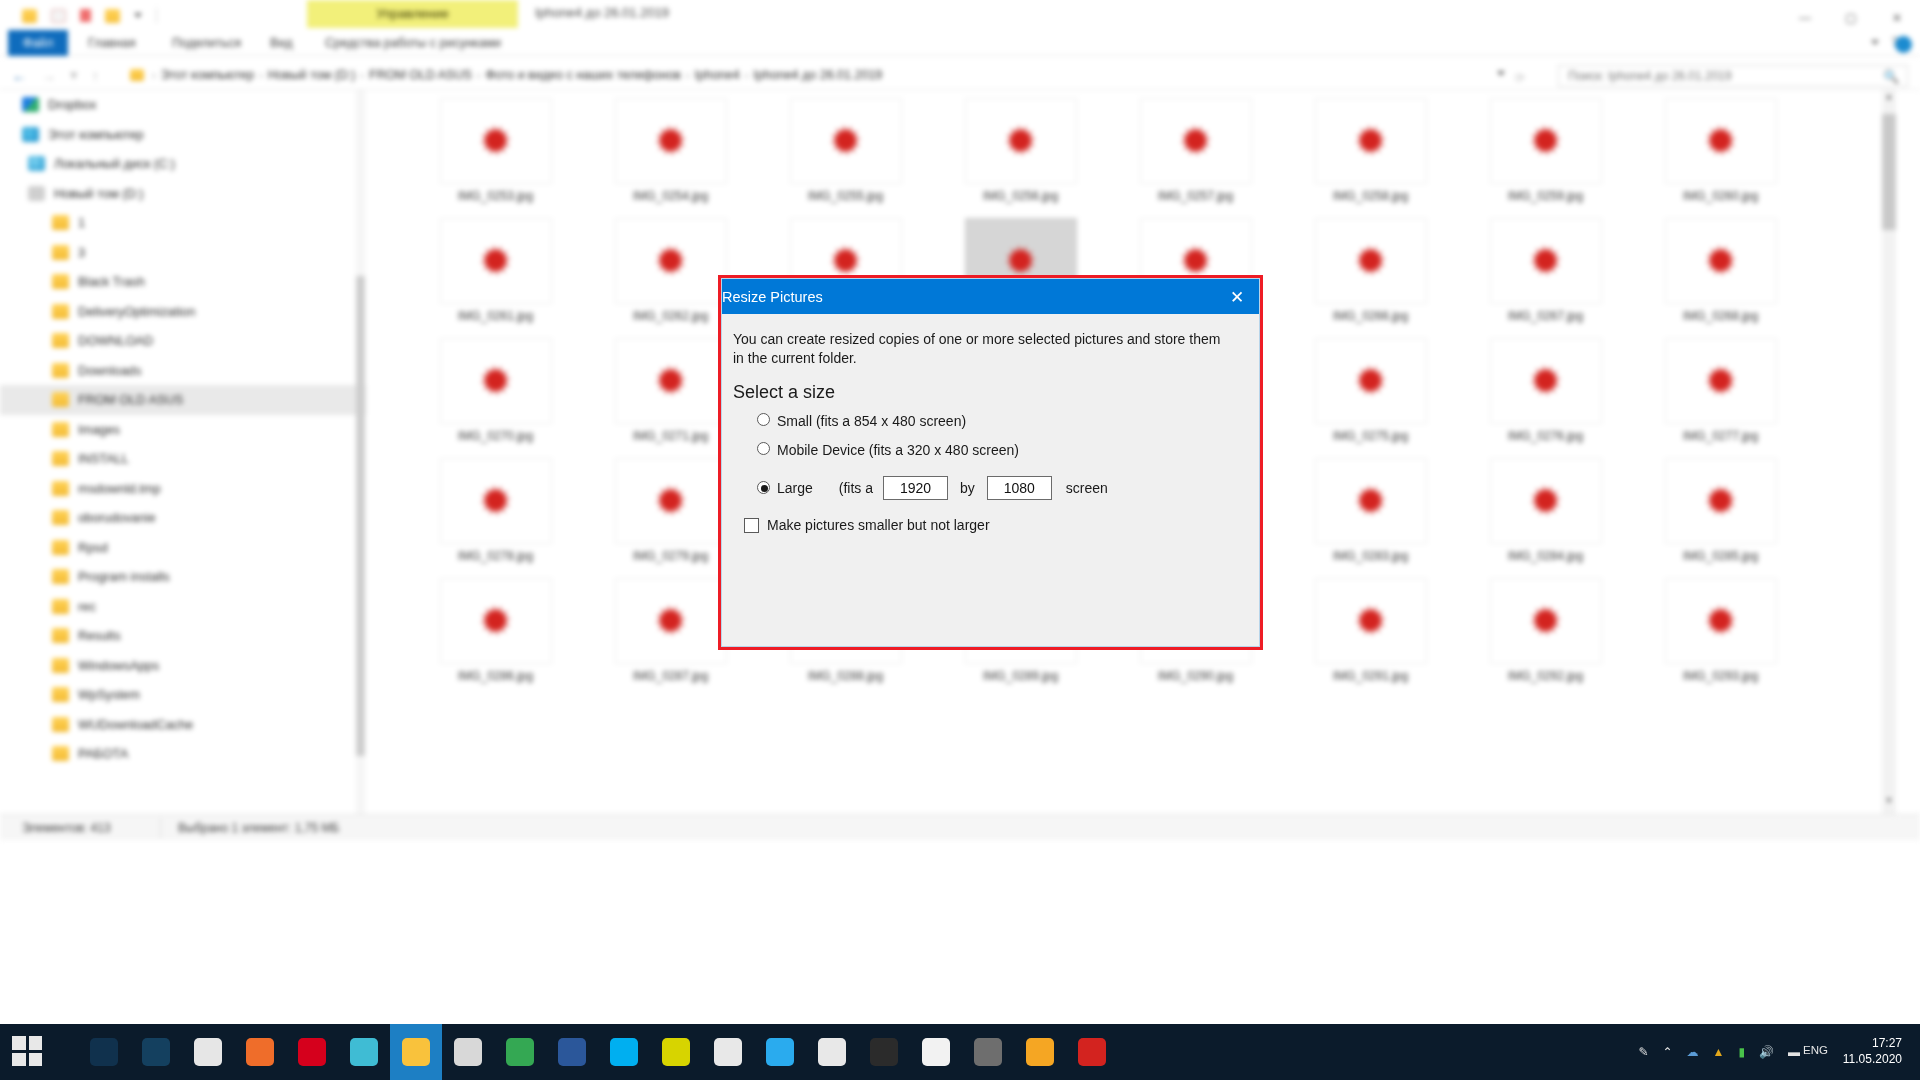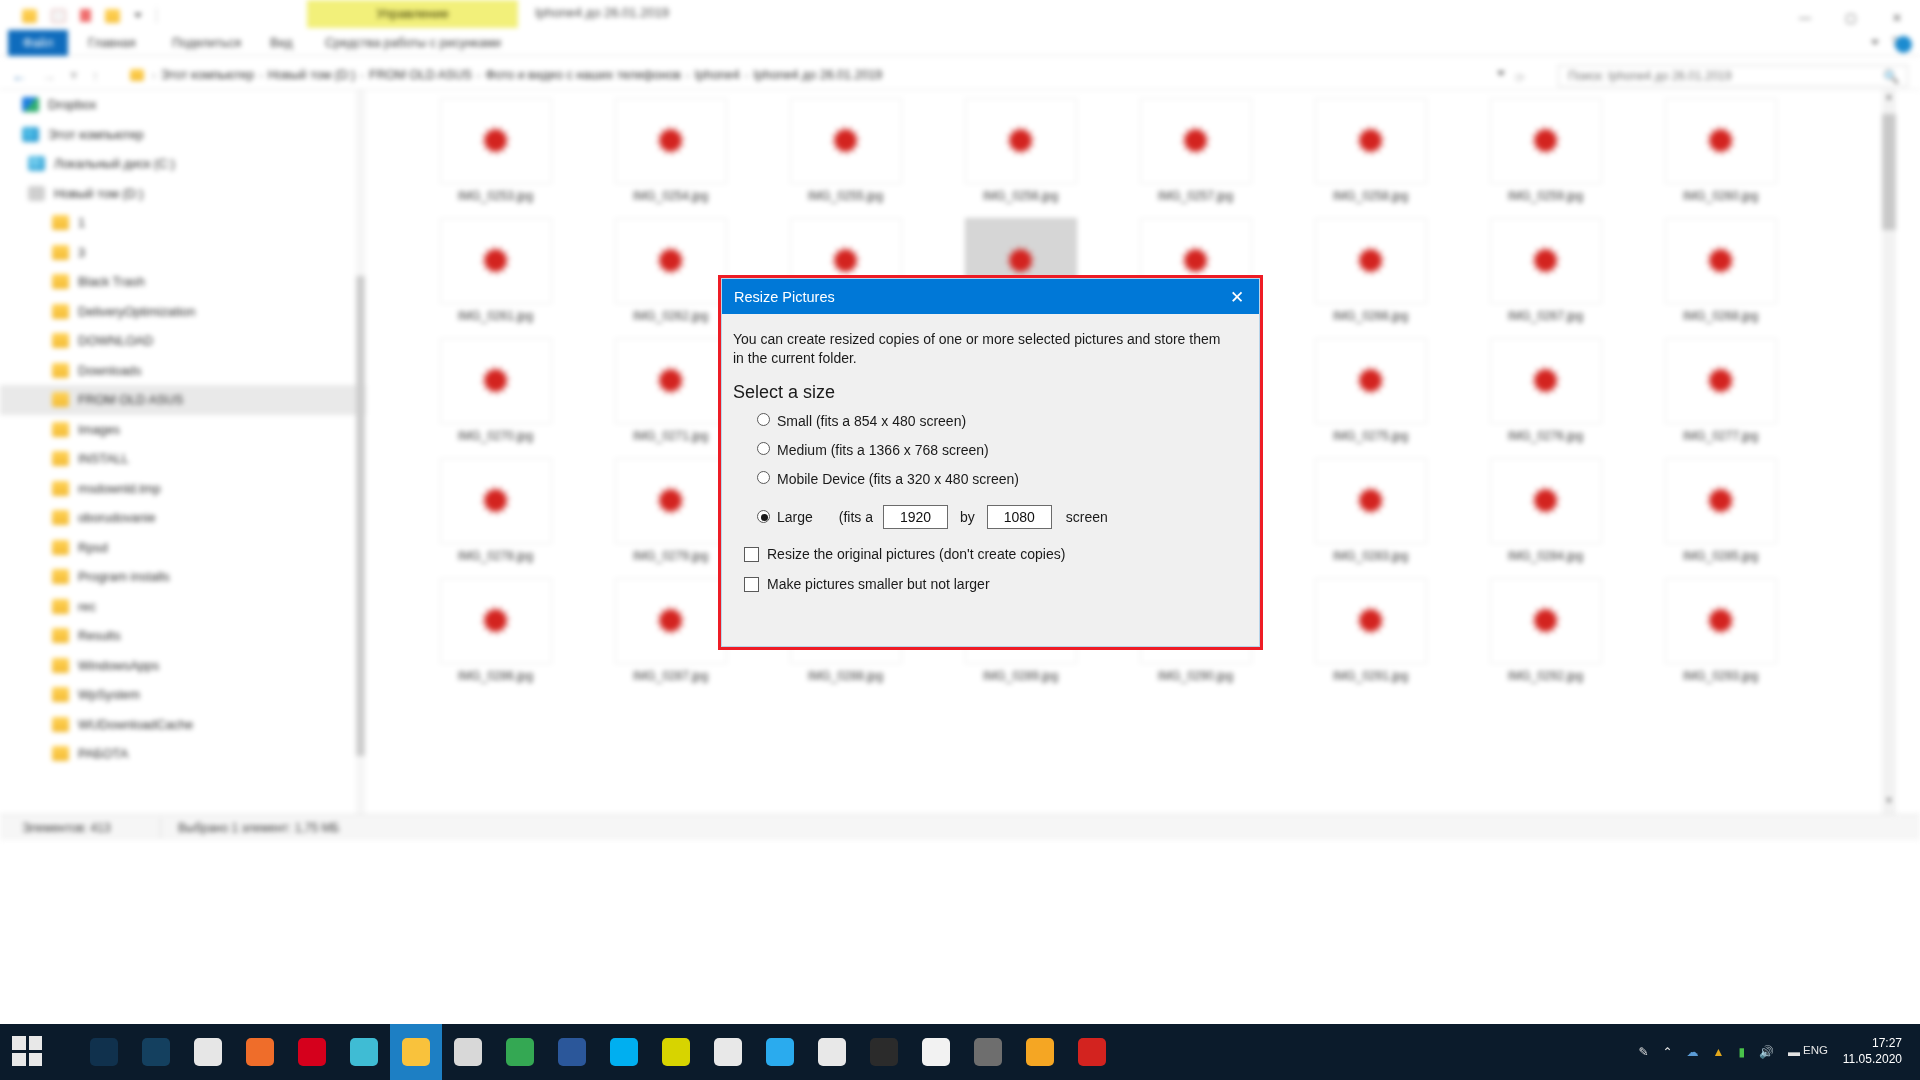--- a/index.html
+++ b/index.html
@@ -147,21 +147,21 @@
 
   
   #dialog {
     position:absolute; left:722px; top:279px; width:537px; height:367px;
     background:#f0f0f0; font-family:"Liberation Sans", sans-serif;
     box-shadow:0 0 0 1px #b8d5ea;
   }
   .dlg-title {
     height:35px; background:#0078d7; color:#ffffff;
     display:flex; align-items:center; justify-content:space-between;
-    padding-left:12px;
+    padding-left:0;
   }
   .dlg-title span.t { font-size:14.5px; }
   .dlg-close {
     width:44px; height:35px; display:flex; align-items:center; justify-content:center;
     color:#fff; font-size:17px; font-family:"DejaVu Sans", sans-serif;
   }
   .dlg-body { padding:16px 28px 0 11px; color:#1a1a1a; }
   .dlg-desc { font-size:14px; line-height:19px; width:495px; }
   .dlg-section { font-size:18px; margin-top:14px; }
   .opt-list { margin-top:10px; padding-left:24px; }
@@ -717,43 +717,35 @@
     <div class="dlg-desc">You can create resized copies of one or more selected pictures and store them in the current folder.</div>
     <div class="dlg-section">Select a size</div>
 
     <div class="opt-list">
       <label class="opt">
         <span class="radio"></span>
         <span>Small (fits a 854 x 480 screen)</span>
       </label>
       <label class="opt">
         <span class="radio"></span>
-        <span>Medium (fits a 1366 x 768 screen)</span>
-      </label>
-      <label class="opt">
-        <span class="radio"></span>
         <span>Mobile Device (fits a 320 x 480 screen)</span>
       </label>
 
       <div class="opt-custom">
         <span class="radio on"></span>
         <span class="custom-label">Large</span>
         <span class="fits-a">(fits a</span>
         <span class="numfield">1920</span>
         <span class="by-lbl">by</span>
         <span class="numfield">1080</span>
         <span class="screen-lbl">screen</span>
       </div>
     </div>
 
     <div style="margin-top:6px;">
       <label class="cb-row">
         <span class="checkbox"></span>
-        <span>Resize the original pictures (don't create copies)</span>
-      </label>
-      <label class="cb-row">
-        <span class="checkbox"></span>
         <span>Make pictures smaller but not larger</span>
       </label>
     </div>
 
   </div>
 </div>
 
 </body></html>

